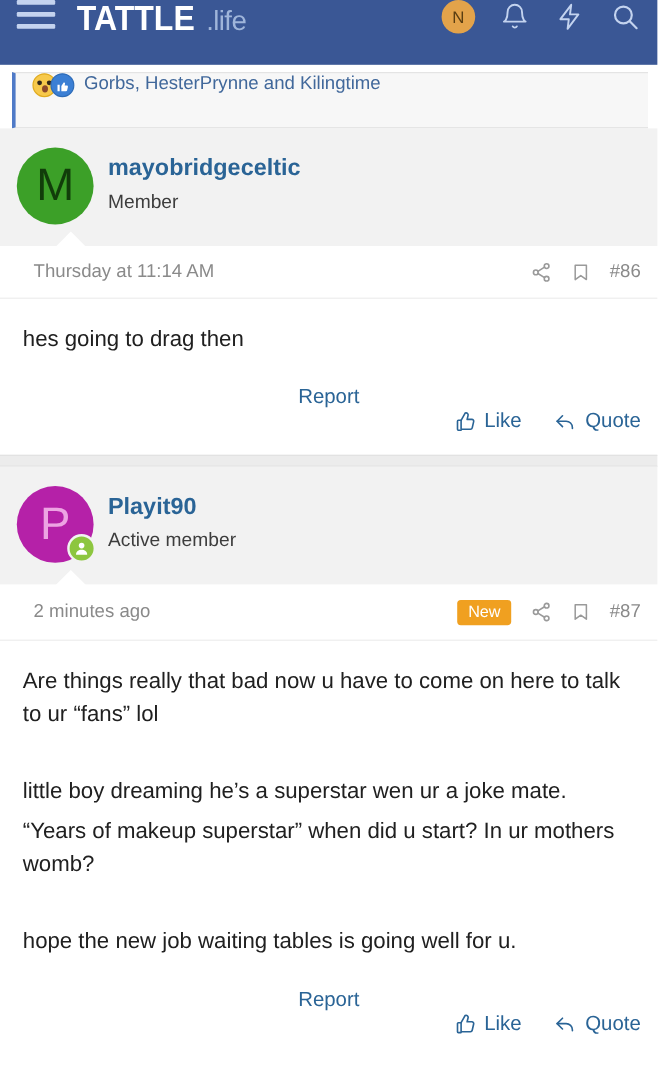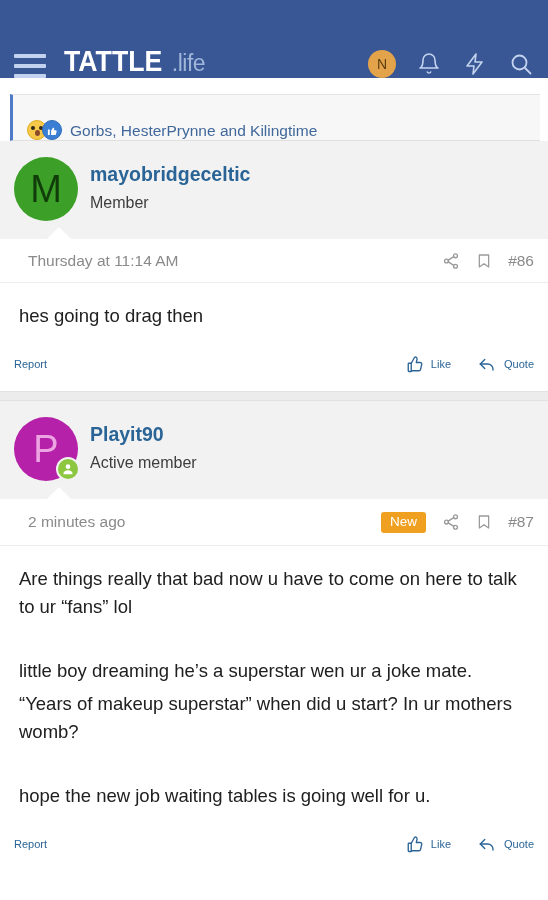--- a/index.html
+++ b/index.html
@@ -6,24 +6,24 @@
   html, body {
     width: 548px;
     height: 900px;
     background: #ffffff;
     font-family: "Liberation Sans", sans-serif;
     overflow: hidden;
   }
 
   
   .navbar {
-    height: 78px;
+    height: 54px;
     background: #3a5795;
     display: flex;
-    align-items: flex-end;
+    align-items: flex-start;
     padding: 0 14px;
     position: relative;
   }
   .hamburger {
     width: 32px; height: 24px;
     display: flex; flex-direction: column; justify-content: space-between;
     cursor: pointer; flex: 0 0 auto;
   }
   .hamburger span { display: block; height: 4px; background: #c3d3ef; border-radius: 1px; }
 
@@ -70,23 +70,23 @@
   }
   .nav-icon svg { display: block; }
 
   
   .reaction-strip {
     background: #f7f7f7;
     border-bottom: 1px solid #e0e0e0;
     border-top: 1px solid #e4e4e4;
     height: 47px;
     display: flex;
-    align-items: flex-end;
+    align-items: flex-start;
     padding-left: 14px;
-    margin: 16px 8px 0 10px;
+    margin: 6px 8px 0 10px;
     border-left: 3px solid #4f7ac7;
     position: relative;
   }
   .reaction-emojis { display: flex; align-items: center; margin-right: 8px; }
   .emoji-shocked {
     width: 20px; height: 20px; border-radius: 50%;
     background: #f7c94b;
     position: relative;
     border: 1px solid #e0ab1f;
   }
@@ -202,21 +202,22 @@
     color: #202020;
   }
   .post-body p { margin: 5px; }
   .post-body .blank { height: 26px; }
 
   
   .post-foot {
     display: flex;
     align-items: center;
     padding: 14px 14px 18px 14px;
-    font-size: 11px;
+    font-size: 17px;
+    flex-direction: column;
   }
   .report-link { color: #2a6496; cursor: pointer; }
   .foot-right { margin-left: auto; display: flex; align-items: center; gap: 26px; }
   .foot-action {
     color: #2a6496;
     display: flex; align-items: center; gap: 7px;
     cursor: pointer;
   }
   .foot-action svg { display: block; }
 </style>

